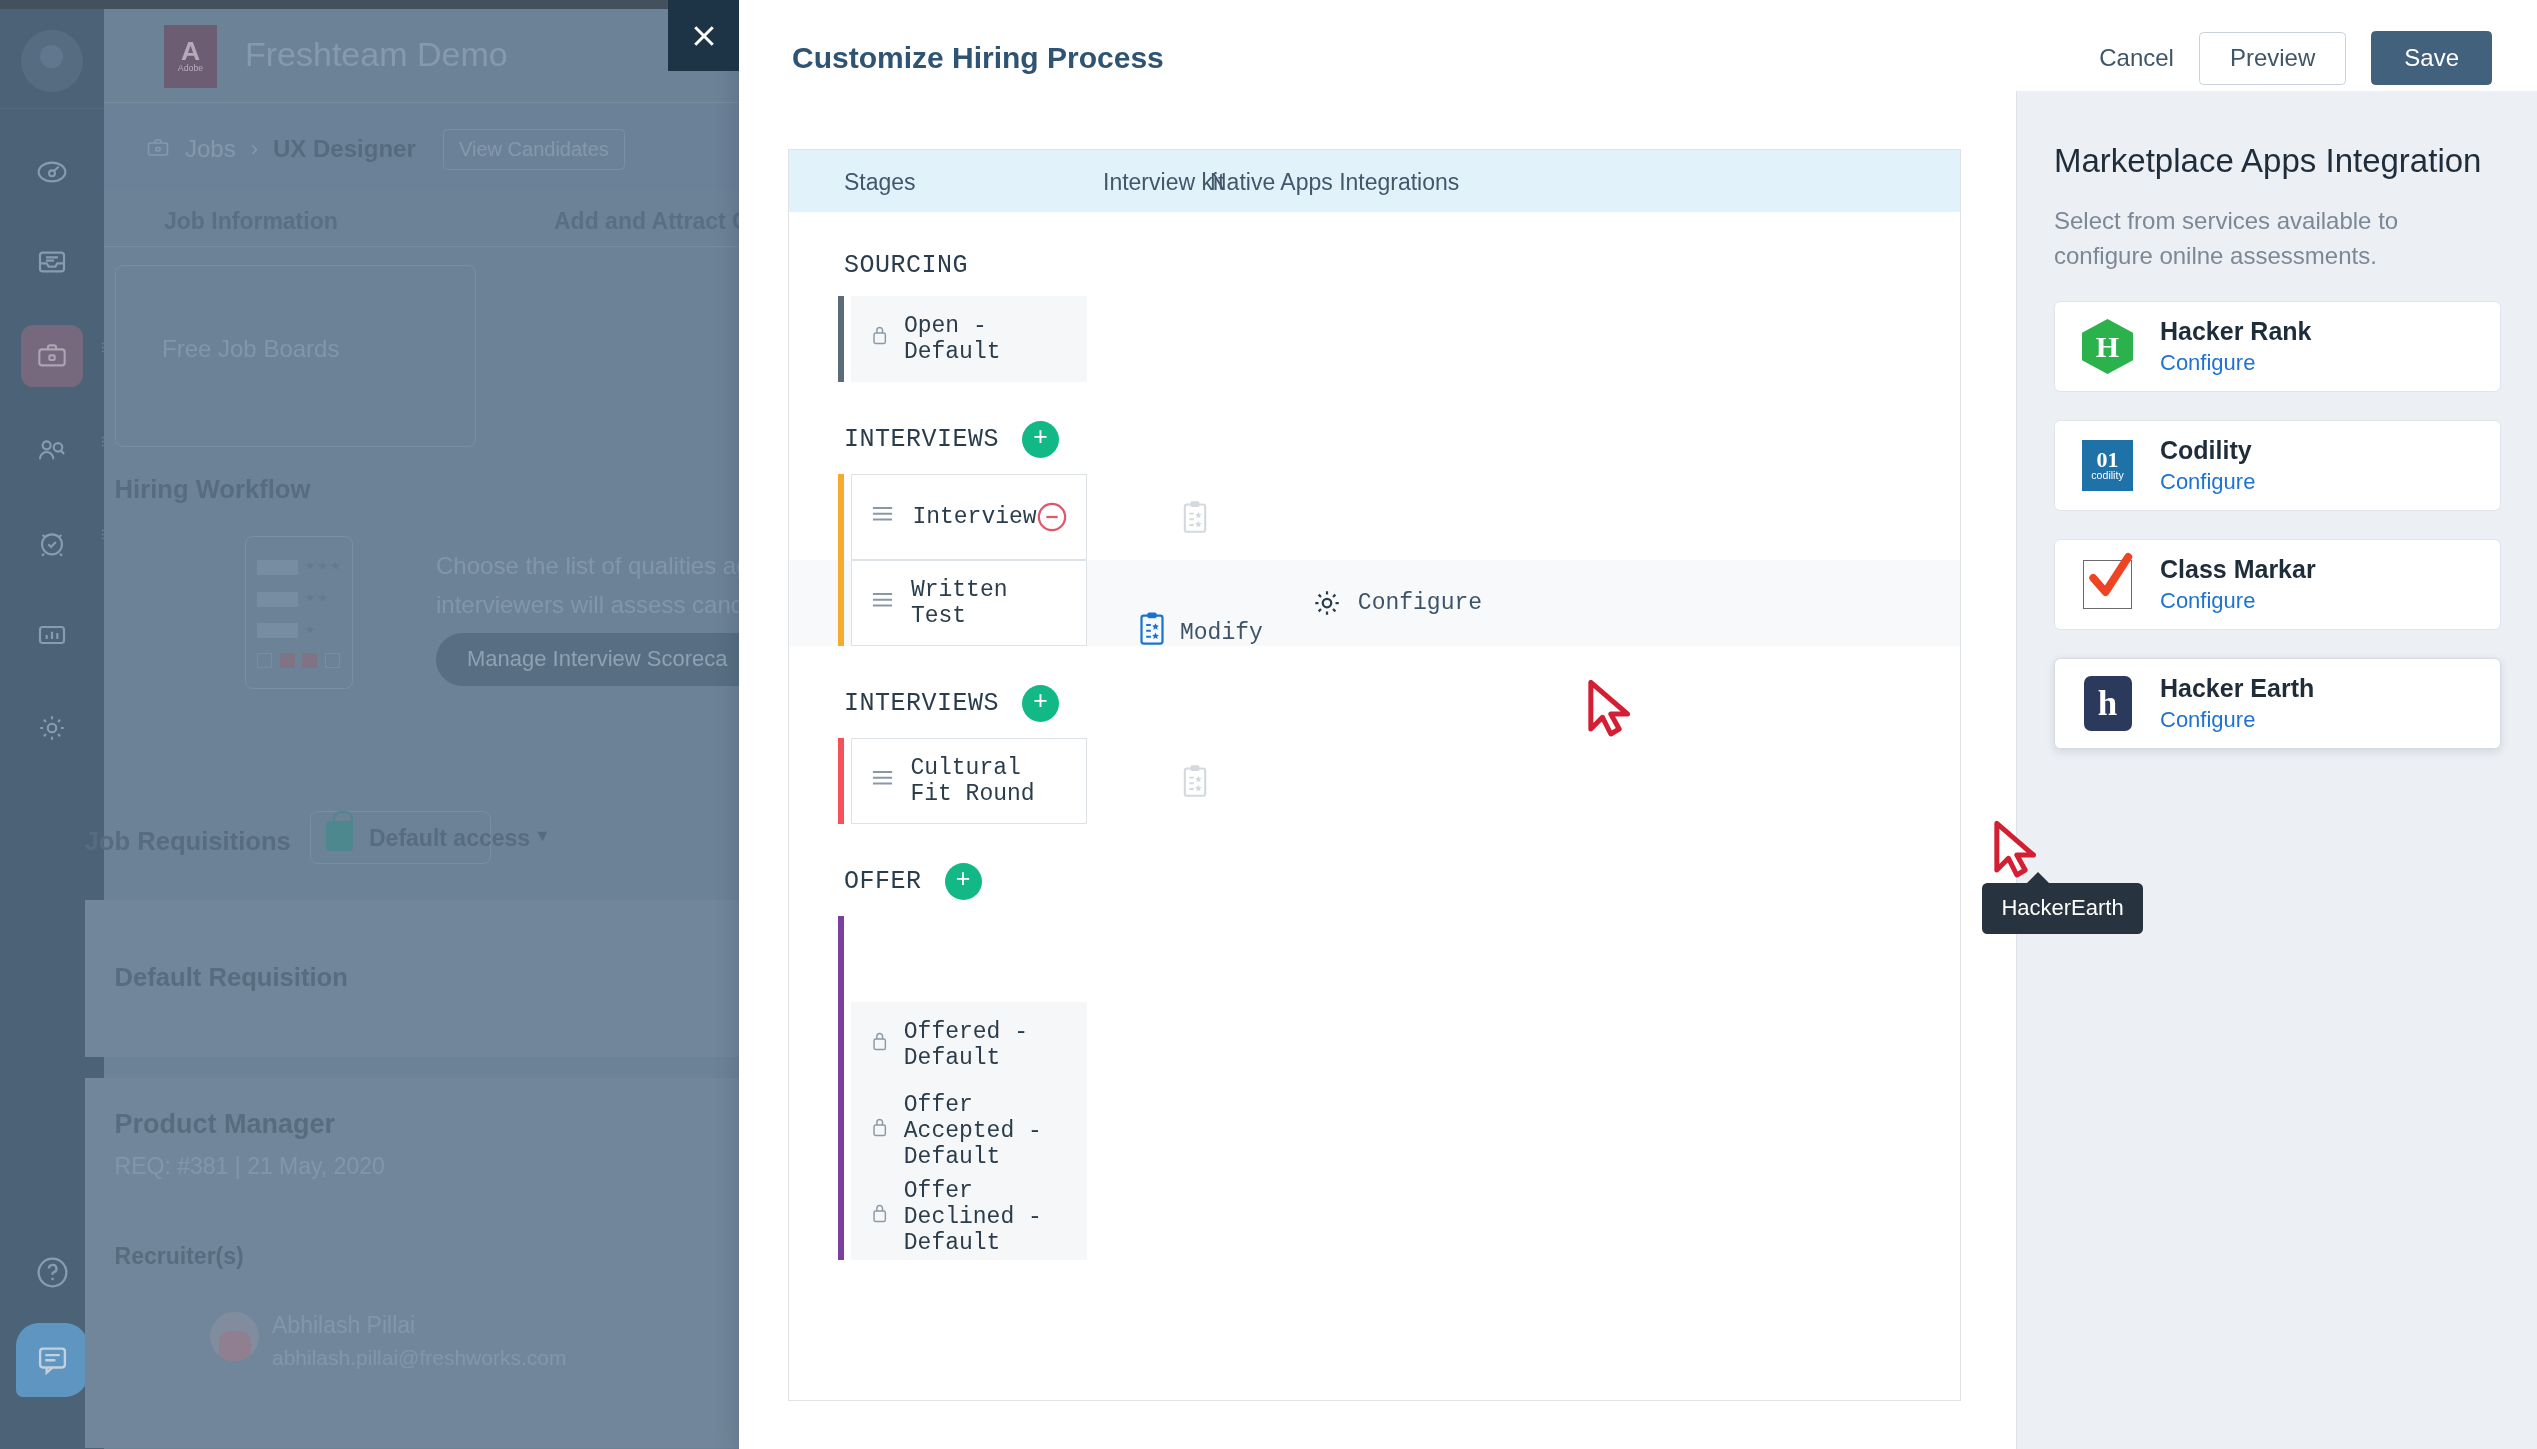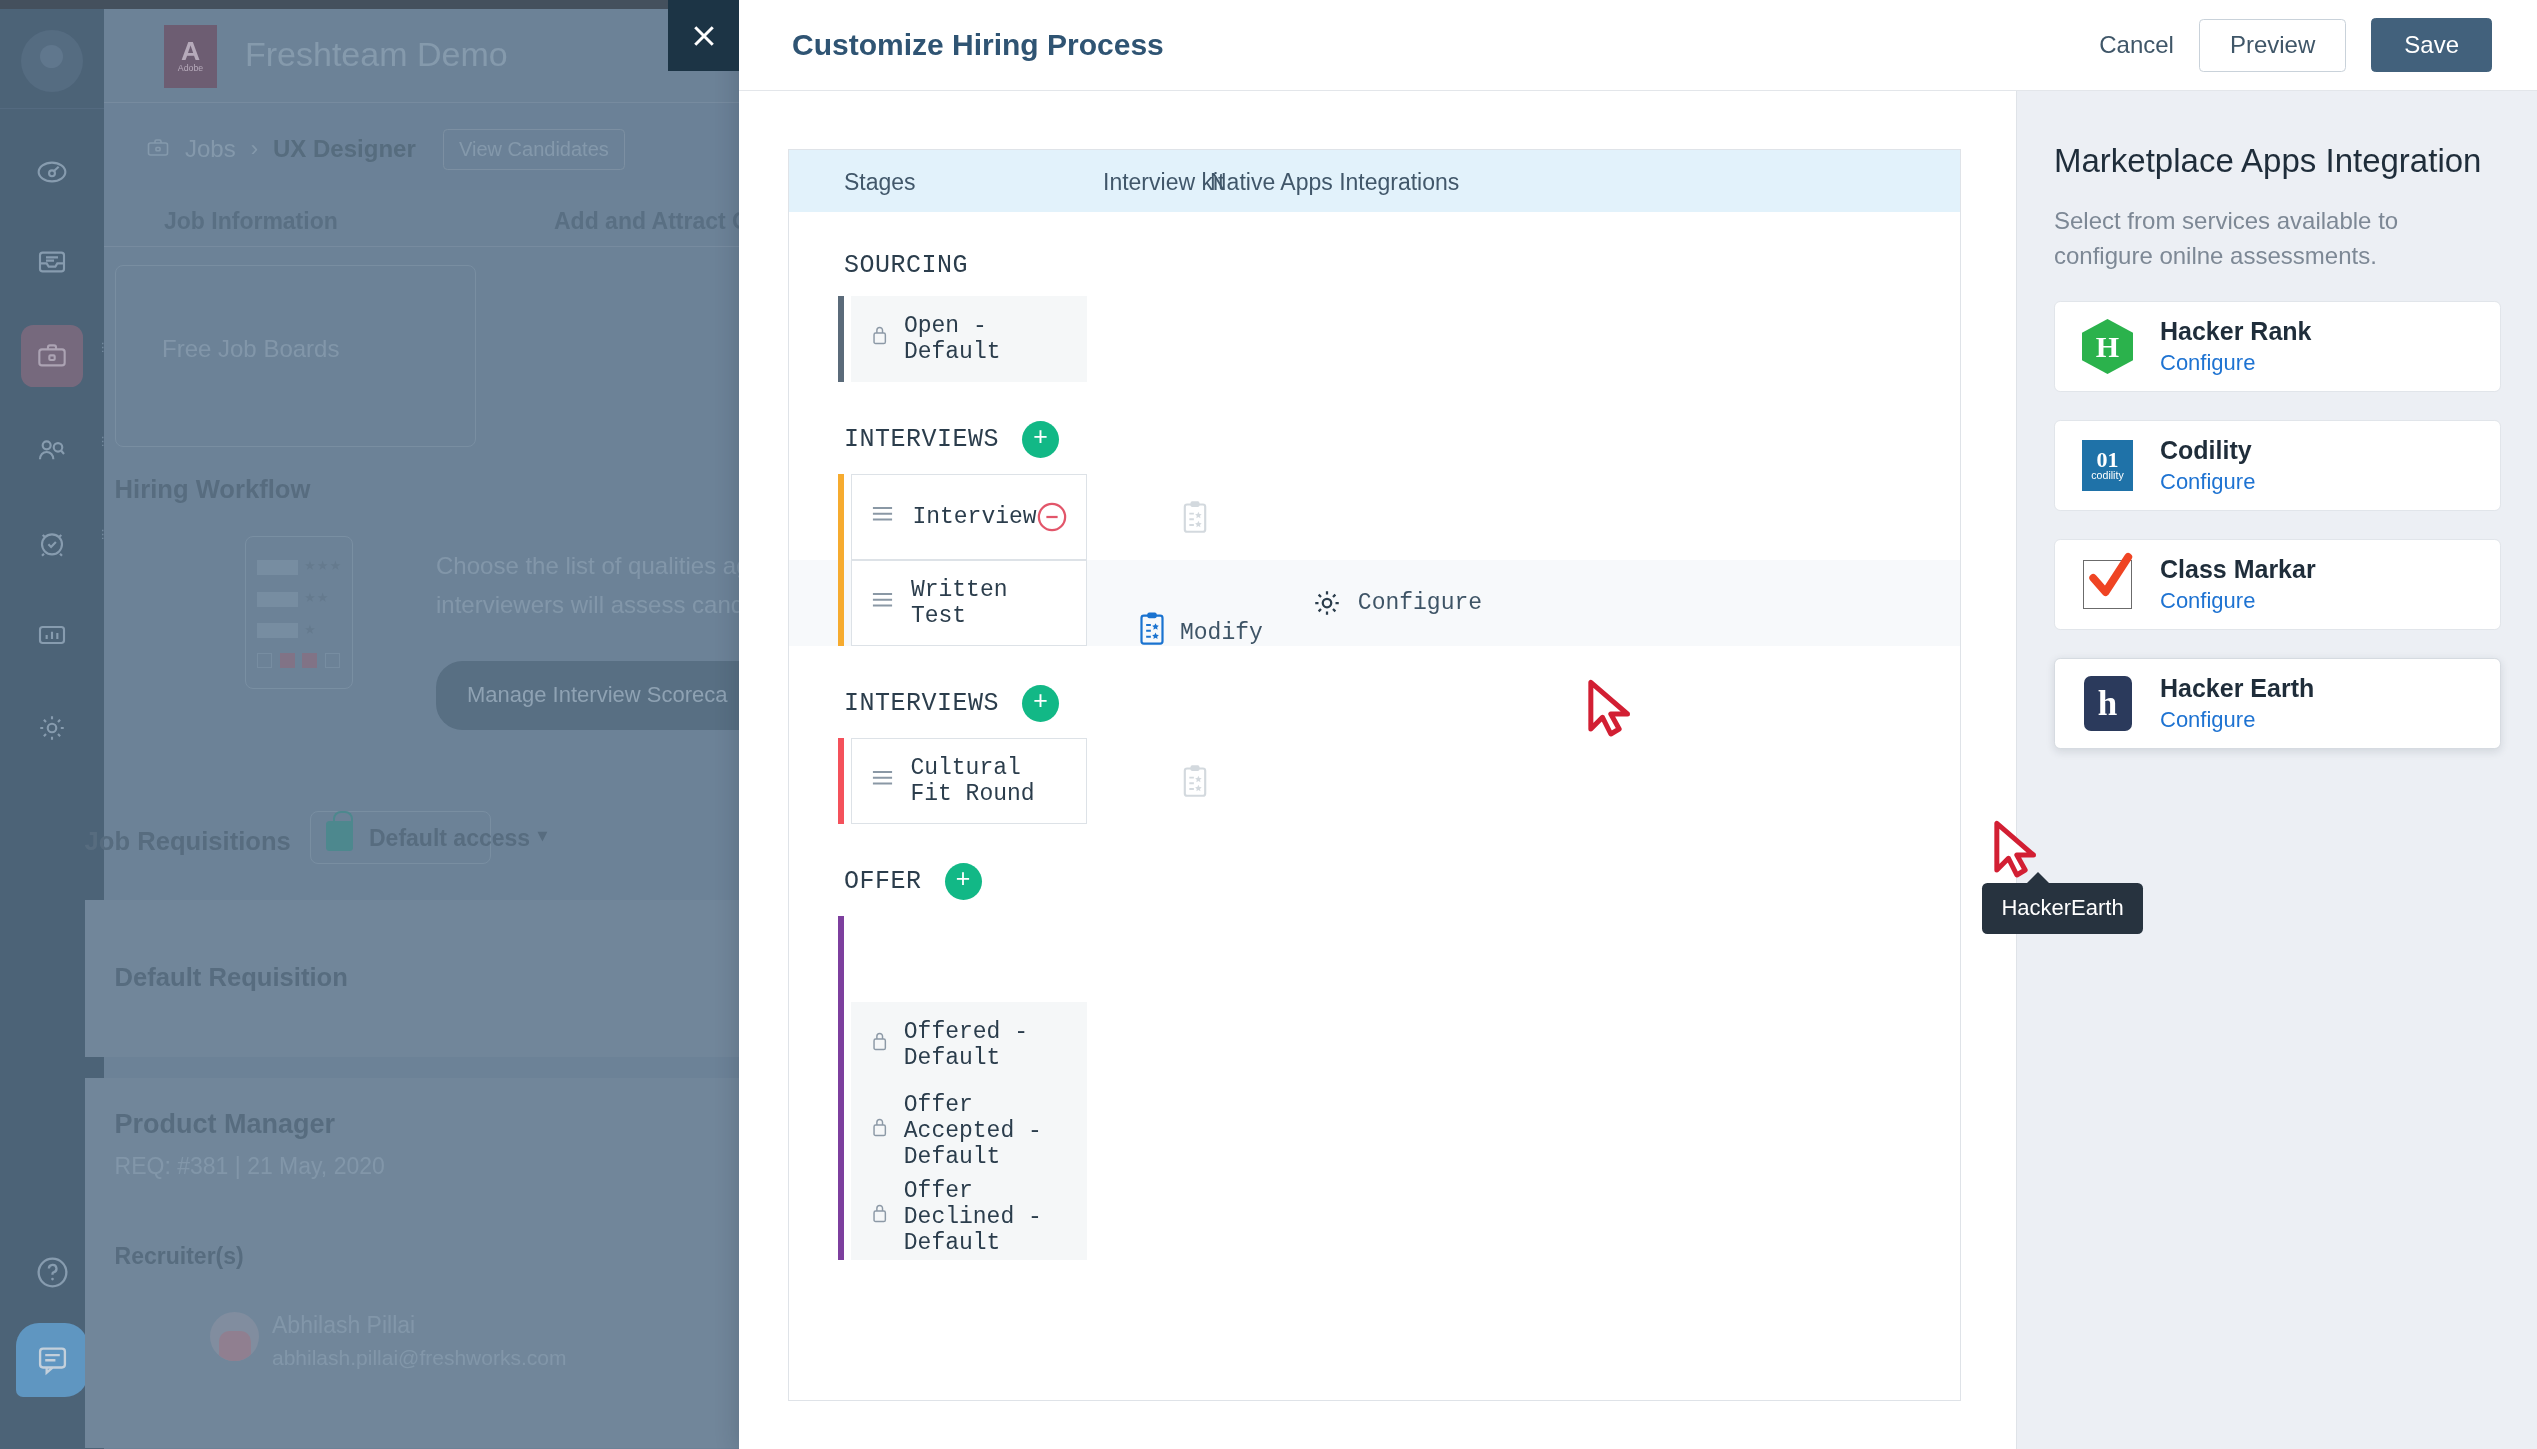--- a/index.html
+++ b/index.html
@@ -77,23 +77,23 @@
   .scorecard-img {
     position:absolute; left:243px; top:598px; width:108px; height:153px;
     border:1.8px solid #7f95a8; border-radius:8px;
   }
   .sc-row { position:absolute; left:10.6px; width:41px; height:15px; background:#7b92a6; }
   .sc-stars { position:absolute; color:#62788b; font-size:13.2px; letter-spacing:0.9px; }
   .sc-sq { position:absolute; width:15px; height:15px; border:1.8px solid #7b92a6; }
   .sc-sq.filled { background:#8a6d80; border-color:#8a6d80; }
 
   .bg-btn-pill {
-    position:absolute; left:402px; top:670px; width:379px; height:69px;
+    position:absolute; left:402px; top:670px; width:379px; height:53px;
     background:#4f677b; border-radius:26.5px; color:#9db0c0; font-size:22px;
-    display:flex; align-items:center; padding-left:31px;margin-top:28px;
+    display:flex; align-items:center; padding-left:31px;
   }
   .req-lock {
     position:absolute; left:399px; top:871px; width:30px; height:35px;
     background:#3f8b8b; border-radius:3.5px;
   }
   .req-lock::before {
     content:""; position:absolute; left:7px; top:-9.7px; width:16px; height:16px;
     border:2.6px solid #3f8b8b; border-bottom:none; border-radius:8px 8px 0 0;
   }
   .bg-avatar-sm {
@@ -113,21 +113,21 @@
     background:#ffffff; box-shadow:-3.5px 0 21px rgba(20,35,50,0.18);
   }
   .close-btn {
     position:absolute; top:0; left:-71px; width:71px; height:71px;
     background:#1c3445; display:flex; align-items:center; justify-content:center;
     cursor:pointer;
   }
   .close-btn svg { width:30px; height:30px; stroke:#ffffff; stroke-width:2.4; }
 
   .modal-head {
-    position:absolute; top:0; left:0; width:1799px; height:91px;
+    position:absolute; top:13px; left:0; width:1799px; height:91px;
     background:#fff; border-bottom:0.9px solid #e3e6ea;
     display:flex; align-items:center;
   }
   .modal-title { margin-left:53px; font-size:30px; color:#2f5473; font-weight:600; }
   .head-actions { margin-left:auto; margin-right:46px; display:flex; align-items:center; gap:25px; }
   .btn-cancel { font-size:24px; color:#3f5668; cursor:pointer; }
   .btn-preview {
     font-size:24px; color:#3f5668; padding:11.5px 30px;
     border:0.9px solid #c9d2da; border-radius:4.4px; background:#fff; cursor:pointer;
   }

